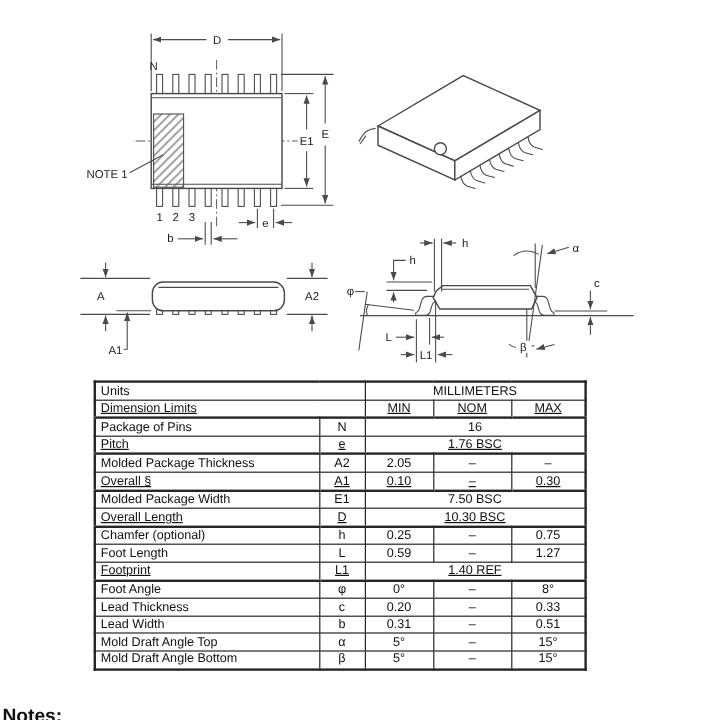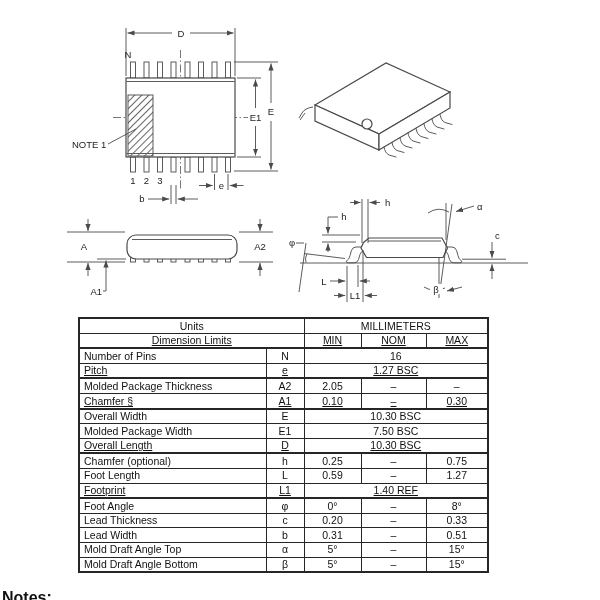--- a/index.html
+++ b/index.html
@@ -9,21 +9,21 @@
   .ol{fill:#fff;stroke:#4a4a4a;stroke-width:1.2;}
   .tl{fill:none;stroke:#4a4a4a;stroke-width:0.9;}
   .dl{fill:none;stroke:#4a4a4a;stroke-width:0.9;}
   .cl{fill:none;stroke:#555;stroke-width:0.8;stroke-dasharray:8 2.5 1.5 2.5;}
   .lb{font:9.5px "Liberation Sans",sans-serif;fill:#222;}
   .dim-table{position:absolute;left:78px;top:317px;width:409px;border-collapse:collapse;
              table-layout:fixed;font-size:10.5px;color:#111;border:2px solid #262626;}
   .dim-table td{border:1px solid #262626;height:13.6px;padding:0 4px;line-height:1;
                 white-space:nowrap;overflow:hidden;}
   .dim-table td.c{text-align:center;padding:0;}
-  .dim-table td.r{text-align:center;}
+  .dim-table td.r{text-align:left;}
   .dim-table tr.grp td{border-bottom-width:2px;text-decoration:underline;}
   .notes{position:absolute;left:2px;top:589px;font-weight:bold;font-size:16px;color:#111;}
 </style>
 </head>
 <body>
 
 <div class="page">
 
 <svg width="600" height="315" viewBox="0 0 600 315">
   <defs>
@@ -237,47 +237,42 @@
     <td colspan="2" class="r">Units</td>
     <td colspan="3" class="c">MILLIMETERS</td>
   </tr>
   <tr class="grp">
     <td colspan="2" class="r">Dimension Limits</td>
     <td class="c">MIN</td>
     <td class="c">NOM</td>
     <td class="c">MAX</td>
   </tr>
   <tr>
-    <td>Number of Pins</td>
+    <td>Package of Pins</td>
     <td class="c">N</td>
     <td colspan="3" class="c">16</td>
   </tr>
   <tr class="grp">
     <td>Pitch</td>
     <td class="c">e</td>
-    <td colspan="3" class="c">1.27 BSC</td>
+    <td colspan="3" class="c">1.76 BSC</td>
   </tr>
   <tr>
     <td>Molded Package Thickness</td>
     <td class="c">A2</td>
     <td class="c">2.05</td>
     <td class="c">–</td>
     <td class="c">–</td>
   </tr>
   <tr class="grp">
-    <td>Chamfer  §</td>
+    <td>Overall  §</td>
     <td class="c">A1</td>
     <td class="c">0.10</td>
     <td class="c">–</td>
     <td class="c">0.30</td>
-  </tr>
-  <tr>
-    <td>Overall Width</td>
-    <td class="c">E</td>
-    <td colspan="3" class="c">10.30 BSC</td>
   </tr>
   <tr>
     <td>Molded Package Width</td>
     <td class="c">E1</td>
     <td colspan="3" class="c">7.50 BSC</td>
   </tr>
   <tr class="grp">
     <td>Overall Length</td>
     <td class="c">D</td>
     <td colspan="3" class="c">10.30 BSC</td>

